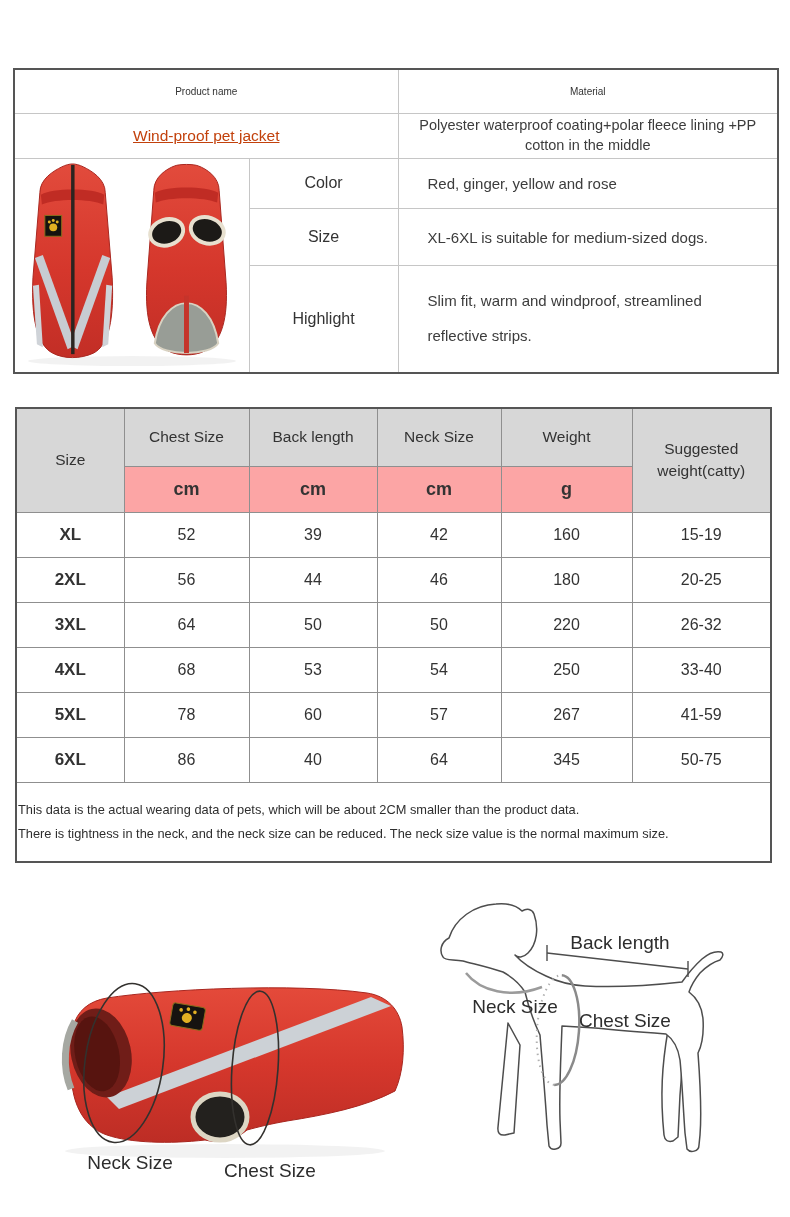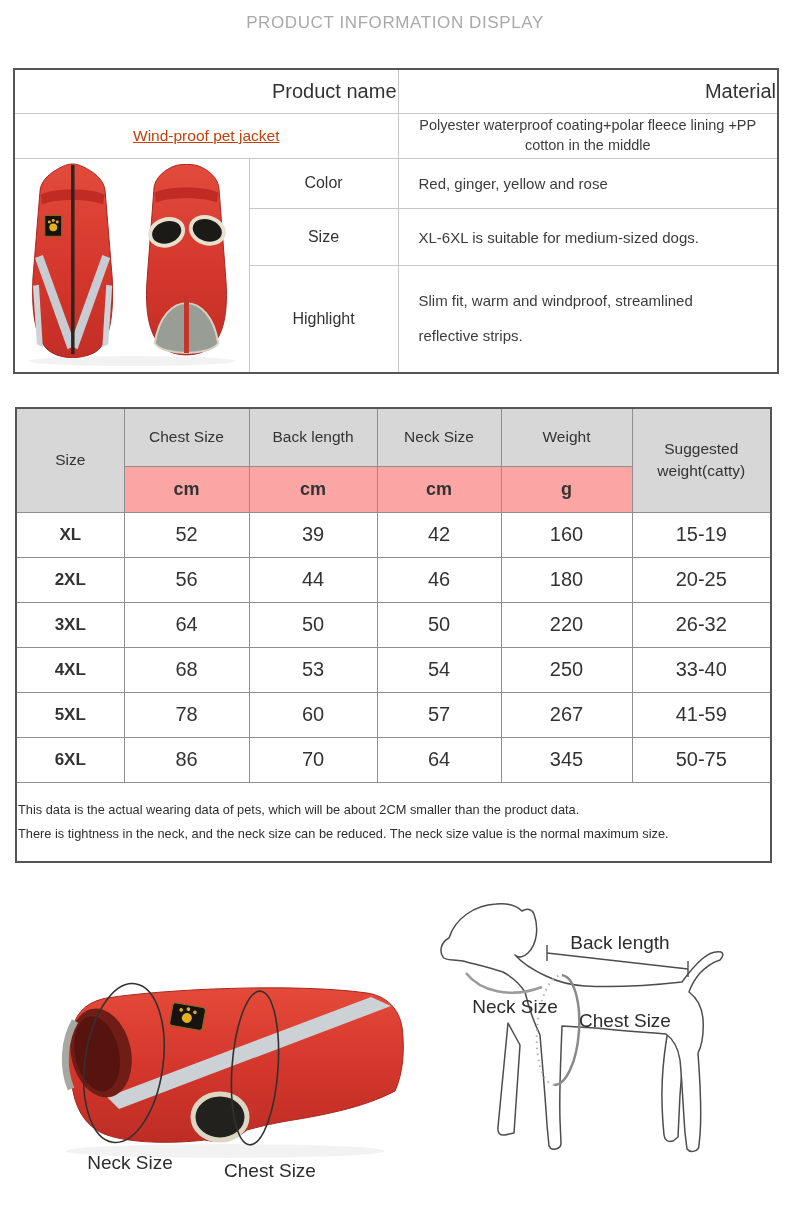--- a/index.html
+++ b/index.html
@@ -5,50 +5,49 @@
   html,body{margin:0;padding:0;background:#ffffff;}
   .page{position:relative;width:790px;height:1217px;background:#fff;overflow:hidden;
         font-family:"Liberation Sans",sans-serif;color:#3a3a3a;}
   .title{position:absolute;top:13px;left:0;right:0;text-align:center;
          font-size:17px;letter-spacing:.6px;color:#a9a9a9;font-weight:400;}
 
   
   table{border-collapse:collapse;table-layout:fixed;}
   .t1{position:absolute;left:13px;top:68px;width:764px;border:2px solid #555;}
   .t1 td{border:1px solid #c6c6c6;vertical-align:middle;text-align:center;overflow:hidden;}
-  .t1 .hdr{font-size:20px;font-weight:500;color:#333;text-align:right;}
+  .t1 .hdr{font-size:10px;font-weight:500;color:#333;}
   .t1 .nameval{font-size:15.5px;color:#c2410c;text-decoration:underline;}
   .t1 .matval{font-size:14.5px;line-height:1.35;color:#3c3c3c;padding:0 8px;}
   .t1 .rowlab{font-size:16px;font-weight:500;color:#333;}
-  .t1 .rowval{font-size:15px;text-align:left;padding-left:20px;color:#3c3c3c;}
+  .t1 .rowval{font-size:15px;text-align:left;padding-left:29px;color:#3c3c3c;}
   .t1 .hlval{line-height:2.3;padding-right:62px;}
   .t1 .imgcell{padding:0;}
 
   
   .t2{position:absolute;left:15px;top:407px;width:757px;border:2px solid #555;}
   .t2 td{border:1px solid #8f8f8f;vertical-align:middle;text-align:center;color:#333;}
   .t2 .head{background:#d7d7d7;font-size:15.5px;line-height:1.45;padding:0 6px;}
   .t2 .unit{background:#fca5a5;font-size:18px;font-weight:bold;}
   .t2 .sz{font-size:17px;font-weight:bold;}
-  .t2 .num{font-size:20px;}
+  .t2 .num{font-size:16px;}
   .t2 .noteCell{padding-top:9px;padding-bottom:8px;}
   .note1,.note2{font-size:12.8px;color:#2e2e2e;line-height:1.9;text-align:left;}
 
   
   .bottom{position:absolute;left:0;top:890px;width:790px;height:327px;}
   .diagLabel{position:absolute;font-size:19px;color:#2d2d2d;text-align:center;}
   .jacketPhoto{position:absolute;left:15px;top:55px;}
   .dogDiagram{position:absolute;left:430px;top:5px;}
 </style>
 </head>
 <body>
 
 <div class="page">
 
-  <div class="title">PRODUCT INFORMATION DISPLAY</div>
 
   <table class="t1">
     <colgroup>
         <col style="width:235px">
         <col style="width:149px">
         <col style="width:380px">
       </colgroup>
     <tbody>
         <tr style="height:44px">
       <td colspan="2" class="hdr">Product name</td>
@@ -180,21 +179,21 @@
       <td class="sz">5XL</td>
       <td class="num">78</td>
       <td class="num">60</td>
       <td class="num">57</td>
       <td class="num">267</td>
       <td class="num">41-59</td>
     </tr>
     <tr style="height:45px">
       <td class="sz">6XL</td>
       <td class="num">86</td>
-      <td class="num">70</td>
+      <td class="num">40</td>
       <td class="num">64</td>
       <td class="num">345</td>
       <td class="num">50-75</td>
     </tr>
     <tr style="height:80px">
       <td colspan="6" class="noteCell">
         <div class="note1">This data is the actual wearing data of pets, which will be about 2CM smaller than the product data.</div>
         <div class="note2">There is tightness in the neck, and the neck size can be reduced. The neck size value is the normal maximum size.</div>
       </td>
     </tr>

